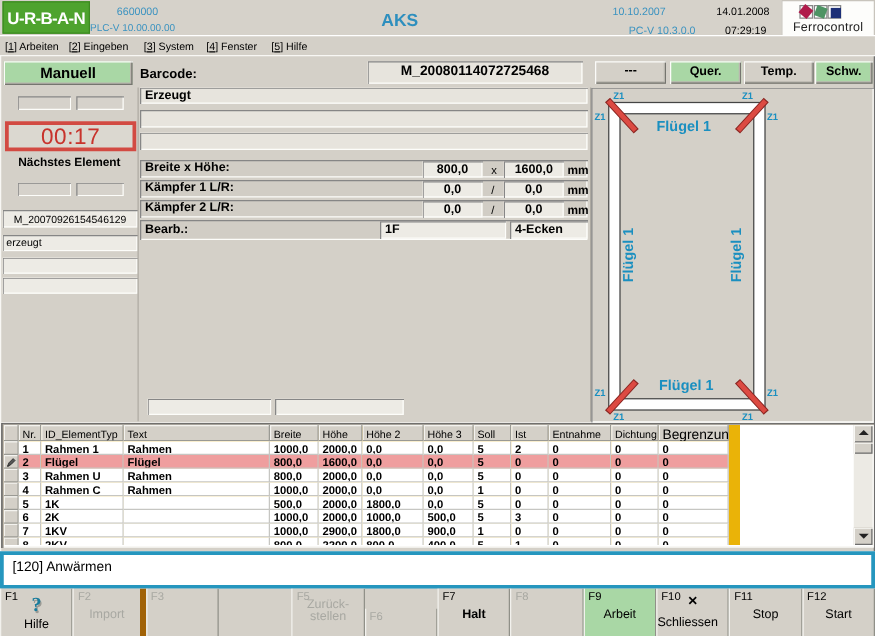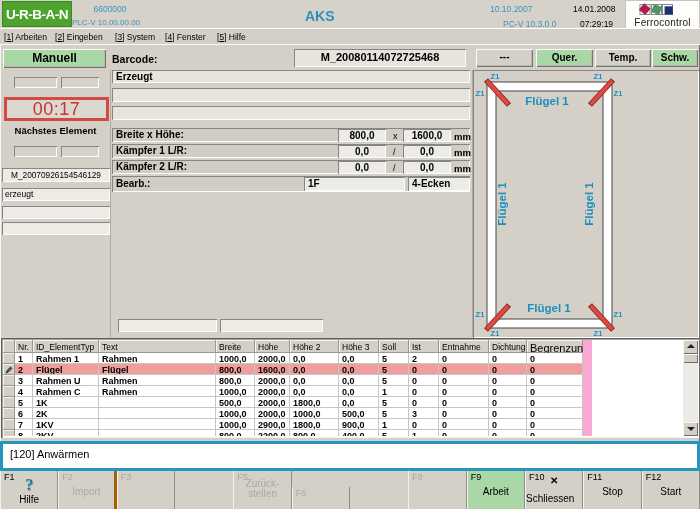--- a/index.html
+++ b/index.html
@@ -114,21 +114,21 @@
   <g fill="#1a8fc0" font-weight="bold" font-size="11.5px" font-family="Liberation Sans,sans-serif" text-anchor="middle">
     <text x="73" y="35">Flügel 1</text>
     <text x="75" y="242">Flügel 1</text>
     <text x="32" y="134" transform="rotate(-90 32 134)">Flügel 1</text>
     <text x="119" y="134" transform="rotate(-90 119 134)">Flügel 1</text>
   </g>
 </svg>
 
 <div class="abs sunken2" style="left:1px;top:338px;width:698px;height:100px;background:#fff"></div>
 <div class="abs" id="grid" style="left:3px;top:340px;width:680px;height:96px;overflow:hidden">
-    <div style="position:relative;width:589px;height:96px;background:#f9a8d4;font-size:9px">
+    <div style="position:relative;width:589px;height:96px;background:#eab308;font-size:9px">
       <div style="position:absolute;left:0;top:0;width:12px;height:96px;background:#d4d0c8"></div>
       <div style="position:absolute;left:0;top:0;width:12px;height:13px;background:#d4d0c8;box-shadow:inset -1px -1px 0 #9a9a94,inset 1px 1px 0 #f4f3ef"></div>
       <div style="position:absolute;left:12px;top:0;width:18px;height:13px;background:#d4d0c8;box-shadow:inset -1px -1px 0 #9a9a94,inset 1px 1px 0 #f4f3ef;padding:2px 0 0 3px;white-space:nowrap;overflow:hidden;font-size:8.5px">Nr.</div>
       <div style="position:absolute;left:30px;top:0;width:66px;height:13px;background:#d4d0c8;box-shadow:inset -1px -1px 0 #9a9a94,inset 1px 1px 0 #f4f3ef;padding:2px 0 0 3px;white-space:nowrap;overflow:hidden;font-size:8.5px">ID_ElementTyp</div>
       <div style="position:absolute;left:96px;top:0;width:117px;height:13px;background:#d4d0c8;box-shadow:inset -1px -1px 0 #9a9a94,inset 1px 1px 0 #f4f3ef;padding:2px 0 0 3px;white-space:nowrap;overflow:hidden;font-size:8.5px">Text</div>
       <div style="position:absolute;left:213px;top:0;width:39px;height:13px;background:#d4d0c8;box-shadow:inset -1px -1px 0 #9a9a94,inset 1px 1px 0 #f4f3ef;padding:2px 0 0 3px;white-space:nowrap;overflow:hidden;font-size:8.5px">Breite</div>
       <div style="position:absolute;left:252px;top:0;width:35px;height:13px;background:#d4d0c8;box-shadow:inset -1px -1px 0 #9a9a94,inset 1px 1px 0 #f4f3ef;padding:2px 0 0 3px;white-space:nowrap;overflow:hidden;font-size:8.5px">Höhe</div>
       <div style="position:absolute;left:287px;top:0;width:49px;height:13px;background:#d4d0c8;box-shadow:inset -1px -1px 0 #9a9a94,inset 1px 1px 0 #f4f3ef;padding:2px 0 0 3px;white-space:nowrap;overflow:hidden;font-size:8.5px">Höhe 2</div>
       <div style="position:absolute;left:336px;top:0;width:40px;height:13px;background:#d4d0c8;box-shadow:inset -1px -1px 0 #9a9a94,inset 1px 1px 0 #f4f3ef;padding:2px 0 0 3px;white-space:nowrap;overflow:hidden;font-size:8.5px">Höhe 3</div>
       <div style="position:absolute;left:376px;top:0;width:30px;height:13px;background:#d4d0c8;box-shadow:inset -1px -1px 0 #9a9a94,inset 1px 1px 0 #f4f3ef;padding:2px 0 0 3px;white-space:nowrap;overflow:hidden;font-size:8.5px">Soll</div>
@@ -257,35 +257,39 @@
 <div class="abs" style="left:0;top:441px;width:700px;height:30px;background:#fff;border:3px solid #2596be">
   <div style="padding:4px 0 0 7px;font-size:11px">[120] Anwärmen</div>
 </div>
 
 <div class="abs" id="fbar" style="left:0;top:471px;width:700px;height:38px;background:#d4d0c8">
     <div style="position:absolute;left:0.00px;top:0;width:58.33px;height:38px;background:#d4d0c8;border-right:1px solid #909088;border-left:1px solid #f2f1ed">
       <div style="position:absolute;left:3px;top:1px;font-size:9px;color:#000">F1</div>
       <div style="position:absolute;left:0;top:5px;width:100%;text-align:center;font-size:16px;font-weight:bold;color:#1a7c9c;font-family:'Liberation Serif',serif;text-shadow:1px 1px 0 #9a9a94">?</div>
       <div style="position:absolute;left:0;top:23px;width:100%;text-align:center;font-size:10px">Hilfe</div>
     </div>
-    <div style="position:absolute;left:58.33px;top:0;width:58.33px;height:38px;background:#d4d0c8;border-right:3px solid #a16207;border-left:1px solid #f2f1ed">
+    <div style="position:absolute;left:58.33px;top:0;width:58.33px;height:38px;background:#d4d0c8;border-right:5px solid #a16207;border-left:1px solid #f2f1ed">
       <div style="position:absolute;left:3px;top:1px;font-size:9px;color:#a8a8a2">F2</div>
       <div style="position:absolute;left:0;top:15px;width:100%;text-align:center;font-size:10px;color:#a8a8a2;">Import</div>
     </div>
     <div style="position:absolute;left:116.67px;top:0;width:58.33px;height:38px;background:#d4d0c8;border-right:1px solid #909088;border-left:1px solid #f2f1ed">
       <div style="position:absolute;left:3px;top:1px;font-size:9px;color:#a8a8a2">F3</div>
       <div style="position:absolute;left:0;top:15px;width:100%;text-align:center;font-size:10px;color:#a8a8a2;"></div>
     </div>
     <div style="position:absolute;left:233.33px;top:0;width:58.33px;height:38px;background:#d4d0c8;border-right:1px solid #909088;border-left:1px solid #f2f1ed">
       <div style="position:absolute;left:3px;top:1px;font-size:9px;color:#a8a8a2">F5</div>
       <div style="position:absolute;left:0;top:8px;width:100%;text-align:center;font-size:10px;line-height:10px;color:#a8a8a2">Zurück-<br>stellen</div>
     </div>
     <div style="position:absolute;left:291.67px;top:16px;width:58.33px;height:38px;background:#d4d0c8;border-right:1px solid #909088;border-left:1px solid #f2f1ed">
       <div style="position:absolute;left:3px;top:1px;font-size:9px;color:#a8a8a2">F6</div>
       <div style="position:absolute;left:0;top:15px;width:100%;text-align:center;font-size:10px;color:#a8a8a2;"></div>
+    </div>
+    <div style="position:absolute;left:350.00px;top:0;width:58.33px;height:38px;background:#d4d0c8;border-right:1px solid #909088;border-left:1px solid #f2f1ed">
+      <div style="position:absolute;left:3px;top:1px;font-size:9px;color:#000">F7</div>
+      <div style="position:absolute;left:0;top:15px;width:100%;text-align:center;font-size:10px;color:#000;font-weight:bold;">Halt</div>
     </div>
     <div style="position:absolute;left:408.33px;top:0;width:58.33px;height:38px;background:#d4d0c8;border-right:1px solid #909088;border-left:1px solid #f2f1ed">
       <div style="position:absolute;left:3px;top:1px;font-size:9px;color:#a8a8a2">F8</div>
       <div style="position:absolute;left:0;top:15px;width:100%;text-align:center;font-size:10px;color:#a8a8a2;"></div>
     </div>
     <div style="position:absolute;left:466.67px;top:0;width:58.33px;height:38px;background:#a9d7a5;border-right:1px solid #909088;border-left:1px solid #f2f1ed">
       <div style="position:absolute;left:3px;top:1px;font-size:9px;color:#000">F9</div>
       <div style="position:absolute;left:0;top:15px;width:100%;text-align:center;font-size:10px;color:#000;">Arbeit</div>
     </div>
     <div style="position:absolute;left:525.00px;top:0;width:58.33px;height:38px;background:#d4d0c8;border-right:1px solid #909088;border-left:1px solid #f2f1ed">

